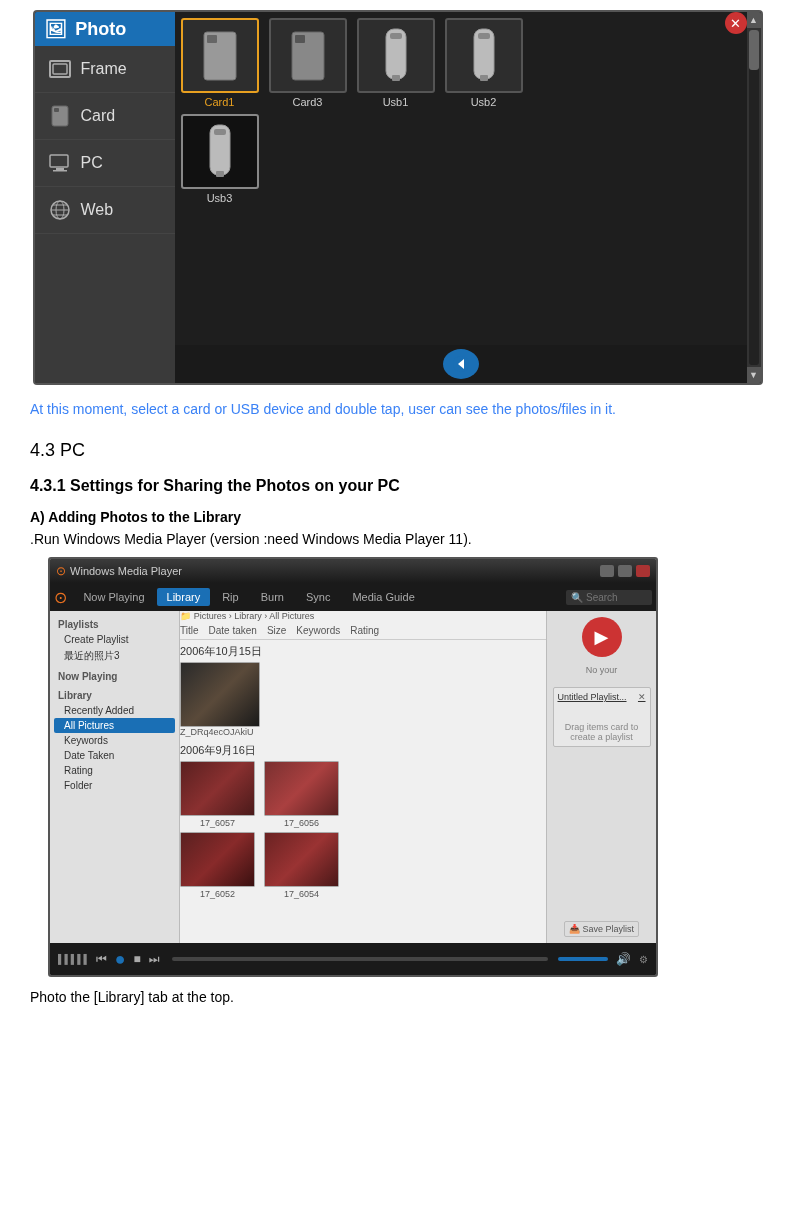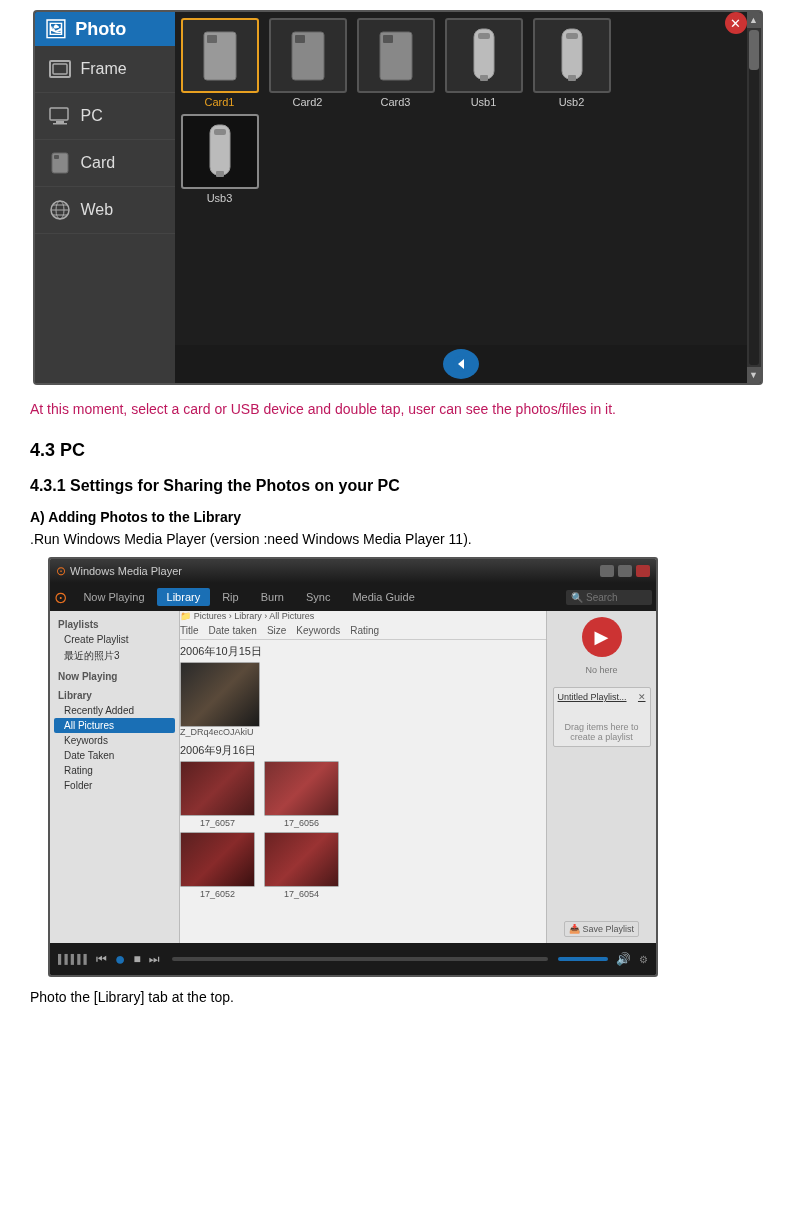--- a/index.html
+++ b/index.html
@@ -195,27 +195,27 @@
       font-size: 13px;
       cursor: pointer;
       z-index: 10;
     }
 
     
     .description-text {
       margin: 14px 0 20px 0;
       font-size: 14px;
       line-height: 1.5;
-      color: #be185d;
+      color: #3b82f6;
     }
 
     
     .section-heading-1 {
       font-size: 18px;
-      font-weight: bold;
+      font-weight: normal;
       margin: 20px 0 16px 0;
       color: #000;
     }
 
     .section-heading-2 {
       font-size: 16px;
       font-weight: bold;
       margin: 16px 0 14px 0;
       color: #000;
     }
@@ -476,37 +476,37 @@
         <svg width="22" height="18" viewBox="0 0 22 18">
           <rect x="1" y="1" width="20" height="16" rx="1" fill="none" stroke="#aaa" stroke-width="2"></rect>
           <rect x="4" y="4" width="14" height="10" rx="1" fill="none" stroke="#aaa" stroke-width="1.5"></rect>
         </svg>
       </span>
       <span>Frame</span>
     </div>
 
     <div class="ui-sidebar-item">
       <span class="item-icon">
+        <svg width="20" height="22" viewBox="0 0 20 22">
+          <rect x="2" y="1" width="16" height="20" rx="2" fill="#888" stroke="#666" stroke-width="1"></rect>
+          <rect x="4" y="3" width="5" height="4" rx="1" fill="#555"></rect>
+        </svg>
+      </span>
+      <span>Card</span>
+    </div>
+
+    <div class="ui-sidebar-item">
+      <span class="item-icon">
         <svg width="22" height="18" viewBox="0 0 22 18">
           <rect x="1" y="1" width="18" height="12" rx="1" fill="none" stroke="#aaa" stroke-width="1.5"></rect>
           <rect x="7" y="14" width="8" height="2" fill="#aaa"></rect>
           <rect x="4" y="16" width="14" height="1.5" fill="#aaa"></rect>
         </svg>
       </span>
       <span>PC</span>
-    </div>
-
-    <div class="ui-sidebar-item">
-      <span class="item-icon">
-        <svg width="20" height="22" viewBox="0 0 20 22">
-          <rect x="2" y="1" width="16" height="20" rx="2" fill="#888" stroke="#666" stroke-width="1"></rect>
-          <rect x="4" y="3" width="5" height="4" rx="1" fill="#555"></rect>
-        </svg>
-      </span>
-      <span>Card</span>
     </div>
 
     <div class="ui-sidebar-item">
       <span class="item-icon">
         <svg width="22" height="22" viewBox="0 0 22 22">
           <circle cx="11" cy="11" r="9" fill="none" stroke="#aaa" stroke-width="1.5"></circle>
           <ellipse cx="11" cy="11" rx="4" ry="9" fill="none" stroke="#aaa" stroke-width="1"></ellipse>
           <line x1="2" y1="11" x2="20" y2="11" stroke="#aaa" stroke-width="1"></line>
           <line x1="4" y1="6" x2="18" y2="6" stroke="#aaa" stroke-width="1"></line>
           <line x1="4" y1="16" x2="18" y2="16" stroke="#aaa" stroke-width="1"></line>
@@ -523,29 +523,20 @@
       <div class="ui-device-cell">
         <div class="ui-device-thumb selected">
           <svg width="40" height="52" viewBox="0 0 40 52">
             <rect x="4" y="2" width="32" height="48" rx="3" fill="#999" stroke="#777" stroke-width="1"></rect>
             <rect x="7" y="5" width="10" height="8" rx="1" fill="#666"></rect>
           </svg>
         </div>
         <span class="ui-device-label selected-label">Card1</span>
       </div>
 
-      <div class="ui-device-cell">
-        <div class="ui-device-thumb">
-          <svg width="40" height="52" viewBox="0 0 40 52">
-            <rect x="4" y="2" width="32" height="48" rx="3" fill="#888" stroke="#666" stroke-width="1"></rect>
-            <rect x="7" y="5" width="10" height="8" rx="1" fill="#555"></rect>
-          </svg>
-        </div>
-        <span class="ui-device-label">Card2</span>
-      </div>
 
       <div class="ui-device-cell">
         <div class="ui-device-thumb">
           <svg width="40" height="52" viewBox="0 0 40 52">
             <rect x="4" y="2" width="32" height="48" rx="3" fill="#888" stroke="#666" stroke-width="1"></rect>
             <rect x="7" y="5" width="10" height="8" rx="1" fill="#555"></rect>
           </svg>
         </div>
         <span class="ui-device-label">Card3</span>
       </div>
@@ -696,28 +687,28 @@
         <div class="wmp-thumb">
           <div class="wmp-thumb-img" style="background:linear-gradient(135deg,#6a2222 0%,#9a3333 50%,#4a1818 100%);"></div>
           <span class="wmp-thumb-label">17_6054</span>
         </div>
       </div>
     </div>
 
     <div class="wmp-right-panel">
 
       <div class="wmp-play-btn">▶</div>
-      <div style="font-size:9px; color:#777; margin-bottom:6px;">No here</div>
+      <div style="font-size:9px; color:#777; margin-bottom:6px;">No your</div>
 
       <div class="wmp-playlist-box">
         <div style="display:flex;justify-content:space-between;align-items:center;text-decoration:underline;">
           <span style="font-size:9px;color:#333;">Untitled Playlist...</span>
           <span style="cursor:pointer;color:#666;font-size:9px;">✕</span>
         </div>
-        <div style="font-size:9px;color:#888;margin-top:20px;text-align:center;">Drag items here to create a playlist</div>
+        <div style="font-size:9px;color:#888;margin-top:20px;text-align:center;">Drag items card to create a playlist</div>
       </div>
       <div style="flex:1;"></div>
       <div class="wmp-save-playlist">📥 Save Playlist</div>
     </div>
   </div>
 
   <div class="wmp-bottom-bar">
     <span style="font-size:9px;color:#888;">▌▌▌▌▌</span>
     <span class="wmp-ctrl-btn">⏮</span>
     <span class="wmp-ctrl-btn" style="font-size:18px;color:#1a6fb5;">●</span>

